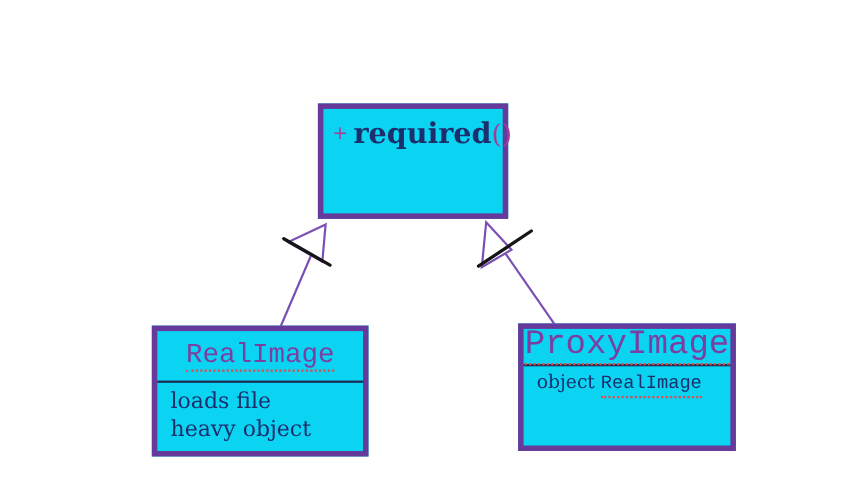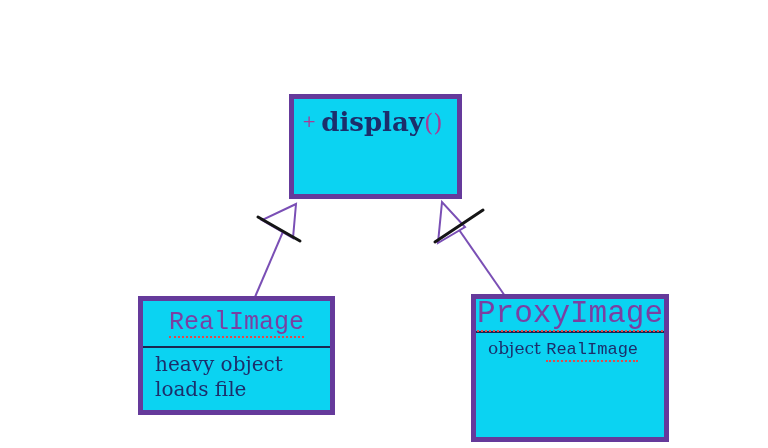--- a/index.html
+++ b/index.html
@@ -23,21 +23,21 @@
     height: 448px;
   }
   .class-box {
     position: absolute;
     box-sizing: border-box;
     background: var(--box-fill, #0bd3f2);
     border: 5px solid var(--box-border, #653a9b);
   }
   #box-image { left: 289px; top: 94px;  width: 173px; height: 105px; }
   #box-real  { left: 138px; top: 296px; width: 197px; height: 119px; }
-  #box-proxy { left: 471px; top: 294px; width: 198px; height: 148px; }
+  #box-proxy { left: 471px; top: 294px; width: 198px; height: 116px; }
 
   .compartment-title {
     display: flex;
     align-items: center;
     justify-content: center;
     border-bottom: 2px solid var(--divider, #1a2850);
     color: var(--title-text, #7b3fa2);
     line-height: 1;
     overflow: visible;
   }
@@ -85,31 +85,31 @@
     </g>
     <g>
       <line x1="505" y1="296" x2="446" y2="211" stroke-width="2" stroke="#7a4fb5"></line>
       <polygon points="442,202 438,243 465,227" fill="#ffffff" stroke-width="2" stroke="#7a4fb5"></polygon>
       <line x1="483" y1="210" x2="435" y2="242" stroke-width="3" stroke-linecap="round" stroke="#151515"></line>
     </g>
   </svg>
 
   <div class="class-box" id="box-image">
     <div class="compartment-body method-row">
-      <span class="vis-symbol">+</span><span class="method-name">display</span><span class="method-parens">()</span>
+      <span class="vis-symbol">+</span><span class="method-name">required</span><span class="method-parens">()</span>
     </div>
   </div>
 
   <div class="class-box" id="box-real">
     <div class="compartment-title">
       <span class="squiggle">RealImage</span>
     </div>
     <div class="compartment-body">
+      <div class="note-line">loads file</div>
       <div class="note-line">heavy object</div>
-      <div class="note-line">loads file</div>
     </div>
   </div>
 
   <div class="class-box" id="box-proxy">
     <div class="compartment-title">
       <span class="squiggle">ProxyImage</span>
     </div>
     <div class="compartment-body">
       <div class="note-line"><span>object </span><span class="squiggle">RealImage</span></div>
     </div>

